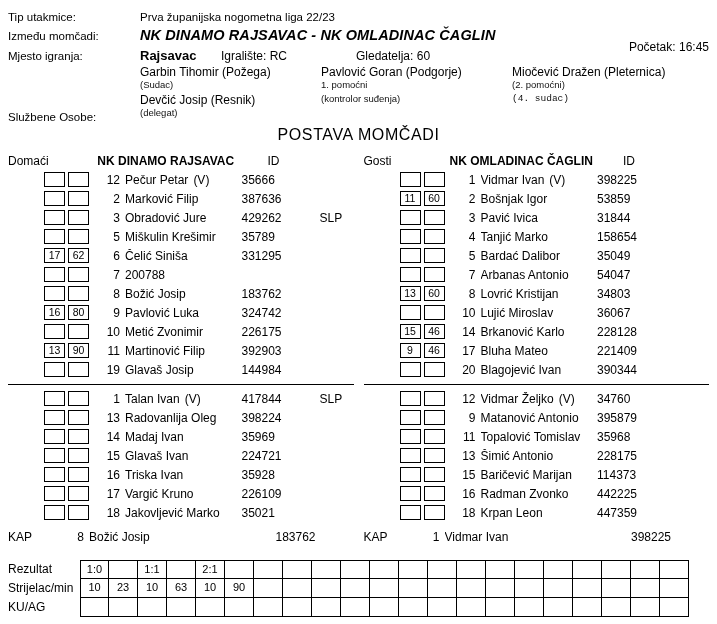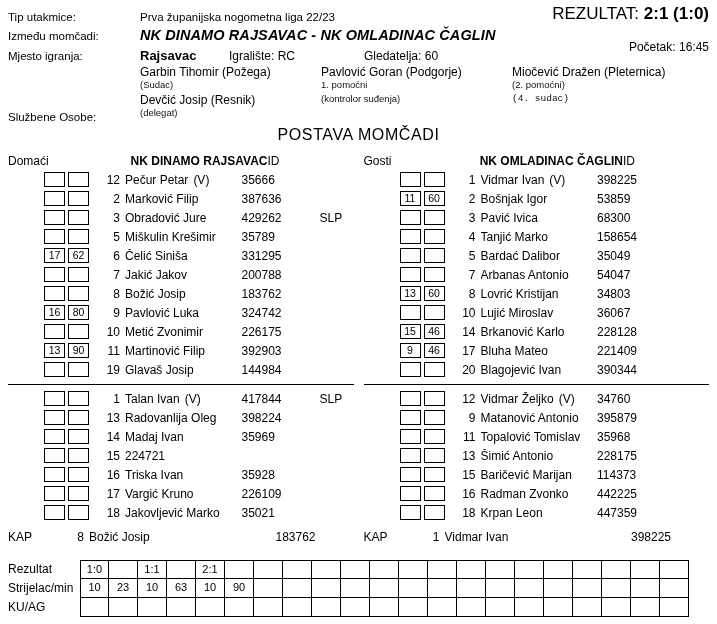--- a/index.html
+++ b/index.html
@@ -55,21 +55,21 @@
   .result-box .rlbl { font-weight: normal; }
   .result-box .rval { font-weight: bold; }
   .venue-line {
     display: flex;
     align-items: baseline;
     gap: 0;
   }
   .venue-name {
     font-weight: bold;
     font-size: 13px;
-    width: 89px;
+    width: 81px;
   }
   .officials {
     position: relative;
     height: 56px;
   }
   .off {
     position: absolute;
     font-size: 12px;
   }
   .off .nm { }
@@ -104,21 +104,21 @@
   .team.right { margin-left: 10px; }
 
   .thead {
     display: flex;
     font-size: 12px;
     height: 18px;
     align-items: flex-end;
     margin-bottom: 2px;
   }
   .th-side { width: 52px; }
-  .th-name { flex: 1; font-weight: bold; text-align: right; padding-left: 4px;}
+  .th-name { flex: 1; font-weight: bold; text-align: center; padding-left: 4px;}
   .th-id { width: 86px; }
 
   .plist { }
   .prow {
     display: flex;
     align-items: center;
     height: 19px;
     font-size: 12px;
     padding-left: 36px;
   }
@@ -244,24 +244,20 @@
           <div class="nm"></div>
           <div class="rl">(kontrolor suđenja)</div>
         </div>
         <div class="off" style="left:372px; top:28px;font-family:Liberation Mono, monospace;">
           <div class="nm"></div>
           <div class="rl">(4. sudac)</div>
         </div>
       </div>
     </div>
 
-    <div class="result-box">
-      <span class="rlbl">REZULTAT:</span>
-      <span class="rval">2:1 (1:0)</span>
-    </div>
 
     <div class="start-time">Početak: 16:45</div>
   </div>
 
   <div class="section-title">POSTAVA MOMČADI</div>
 
   <div class="teams">
 
     <div class="team left">
       <div class="thead">
@@ -319,21 +315,20 @@
             <div class="pname">Čelić Siniša</div>
             <div class="pid">331295</div>
             <div class="pextra"></div>
           </div>
           <div class="prow">
             <div class="boxes">
               <div class="bx empty"></div>
               <div class="bx empty"></div>
             </div>
             <div class="pnum">7</div>
-            <div class="pname">Jakić Jakov</div>
             <div class="pid">200788</div>
             <div class="pextra"></div>
           </div>
           <div class="prow">
             <div class="boxes">
               <div class="bx empty"></div>
               <div class="bx empty"></div>
             </div>
             <div class="pnum">8</div>
             <div class="pname">Božić Josip</div>
@@ -412,20 +407,21 @@
             <div class="pname">Madaj Ivan</div>
             <div class="pid">35969</div>
             <div class="pextra"></div>
           </div>
           <div class="prow">
             <div class="boxes">
               <div class="bx empty"></div>
               <div class="bx empty"></div>
             </div>
             <div class="pnum">15</div>
+            <div class="pname">Glavaš Ivan</div>
             <div class="pid">224721</div>
             <div class="pextra"></div>
           </div>
           <div class="prow">
             <div class="boxes">
               <div class="bx empty"></div>
               <div class="bx empty"></div>
             </div>
             <div class="pnum">16</div>
             <div class="pname">Triska Ivan</div>
@@ -488,21 +484,21 @@
             <div class="pid">53859</div>
             <div class="pextra"></div>
           </div>
           <div class="prow">
             <div class="boxes">
               <div class="bx empty"></div>
               <div class="bx empty"></div>
             </div>
             <div class="pnum">3</div>
             <div class="pname">Pavić Ivica</div>
-            <div class="pid">68300</div>
+            <div class="pid">31844</div>
             <div class="pextra"></div>
           </div>
           <div class="prow">
             <div class="boxes">
               <div class="bx empty"></div>
               <div class="bx empty"></div>
             </div>
             <div class="pnum">4</div>
             <div class="pname">Tanjić Marko</div>
             <div class="pid">158654</div>

